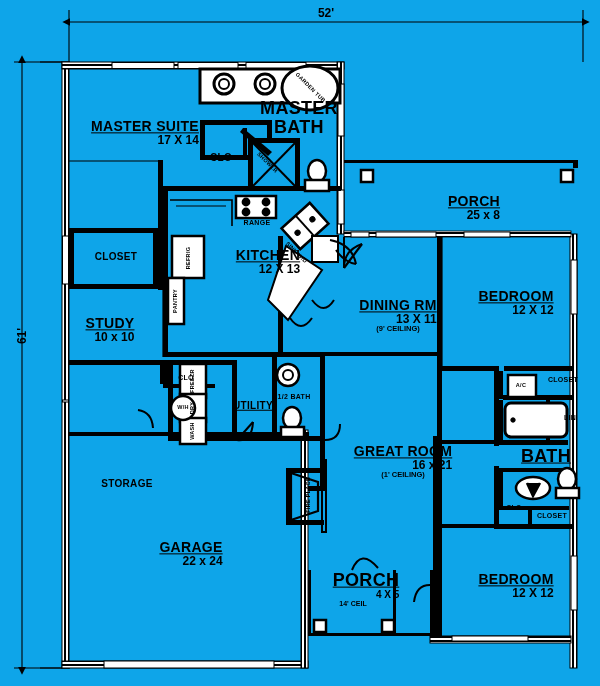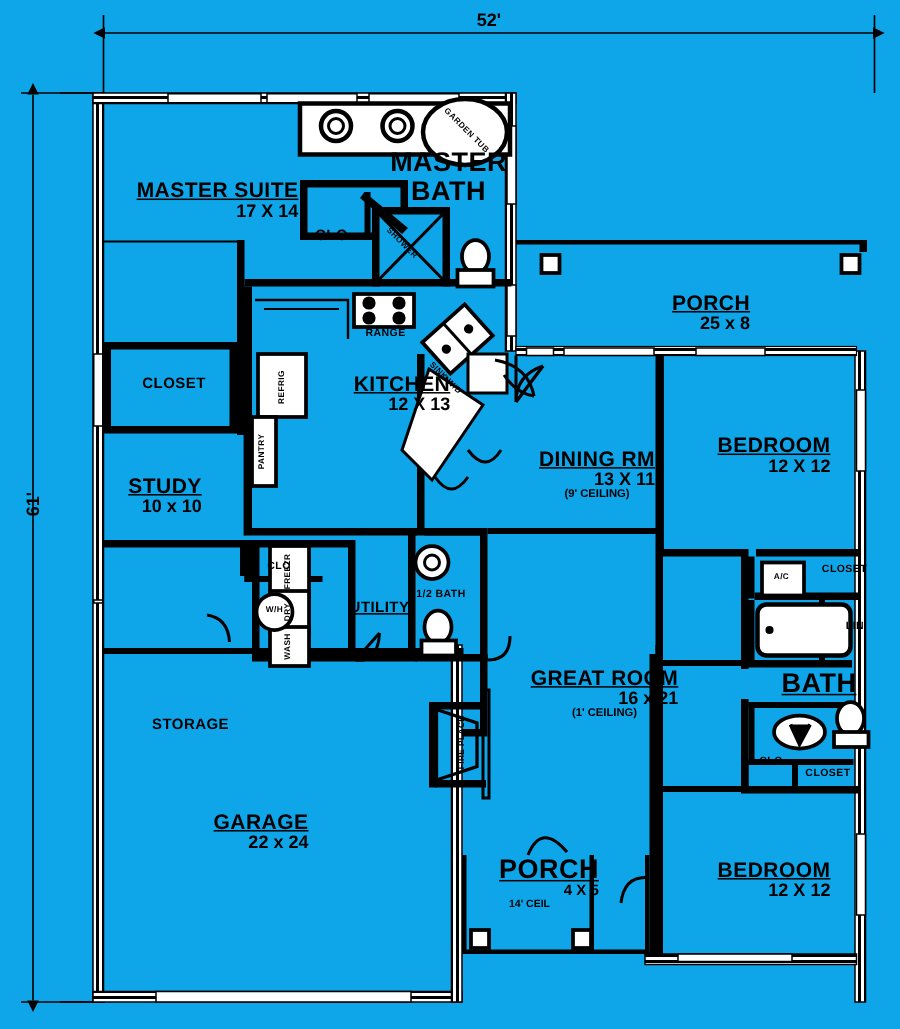--- a/index.html
+++ b/index.html
@@ -393,21 +393,21 @@
   <div class="lbl sz-mid" style="left:533px; top:456px;">
     <span class="name">BATH</span>
   </div>
 
   <div class="lbl sz-room" style="left:403px; top:462px;">
     <span class="name">GREAT ROOM</span>
     <span class="dim">16 x 21</span>
     <span class="ceil">(1' CEILING)</span>
   </div>
 
-  <div class="lbl sz-room" style="left:174px; top:554px;">
+  <div class="lbl sz-room" style="left:191px; top:554px;">
     <span class="name">GARAGE</span>
     <span class="dim">22 x 24</span>
   </div>
 
   <div class="lbl sz-mid" style="left:353px; top:589px;">
     <span class="name">PORCH</span>
     <span class="dim">4 X 5</span>
     <span class="ceil">14' CEIL</span>
   </div>
 

